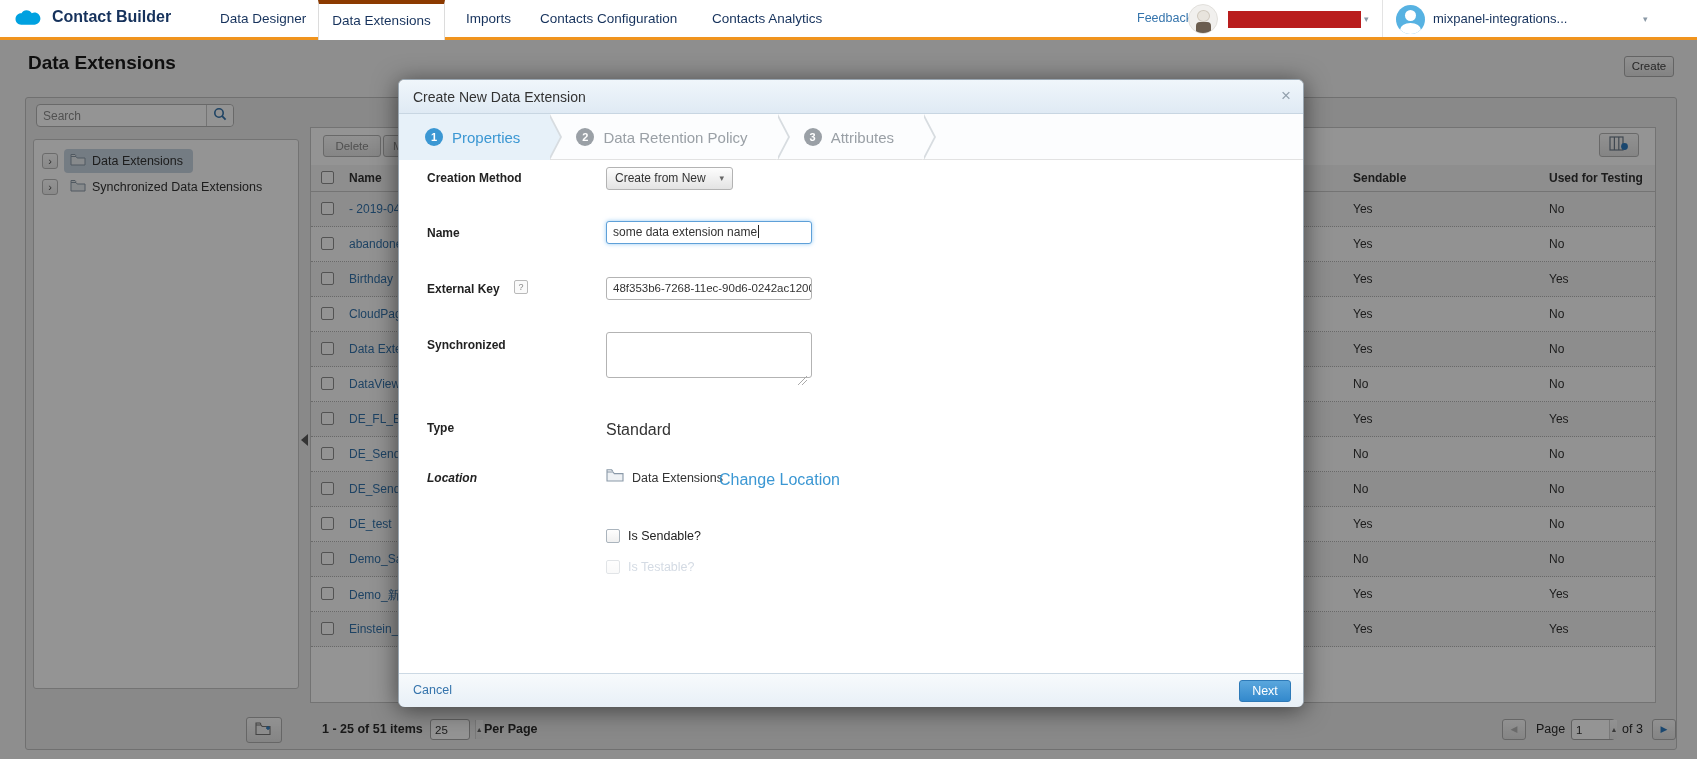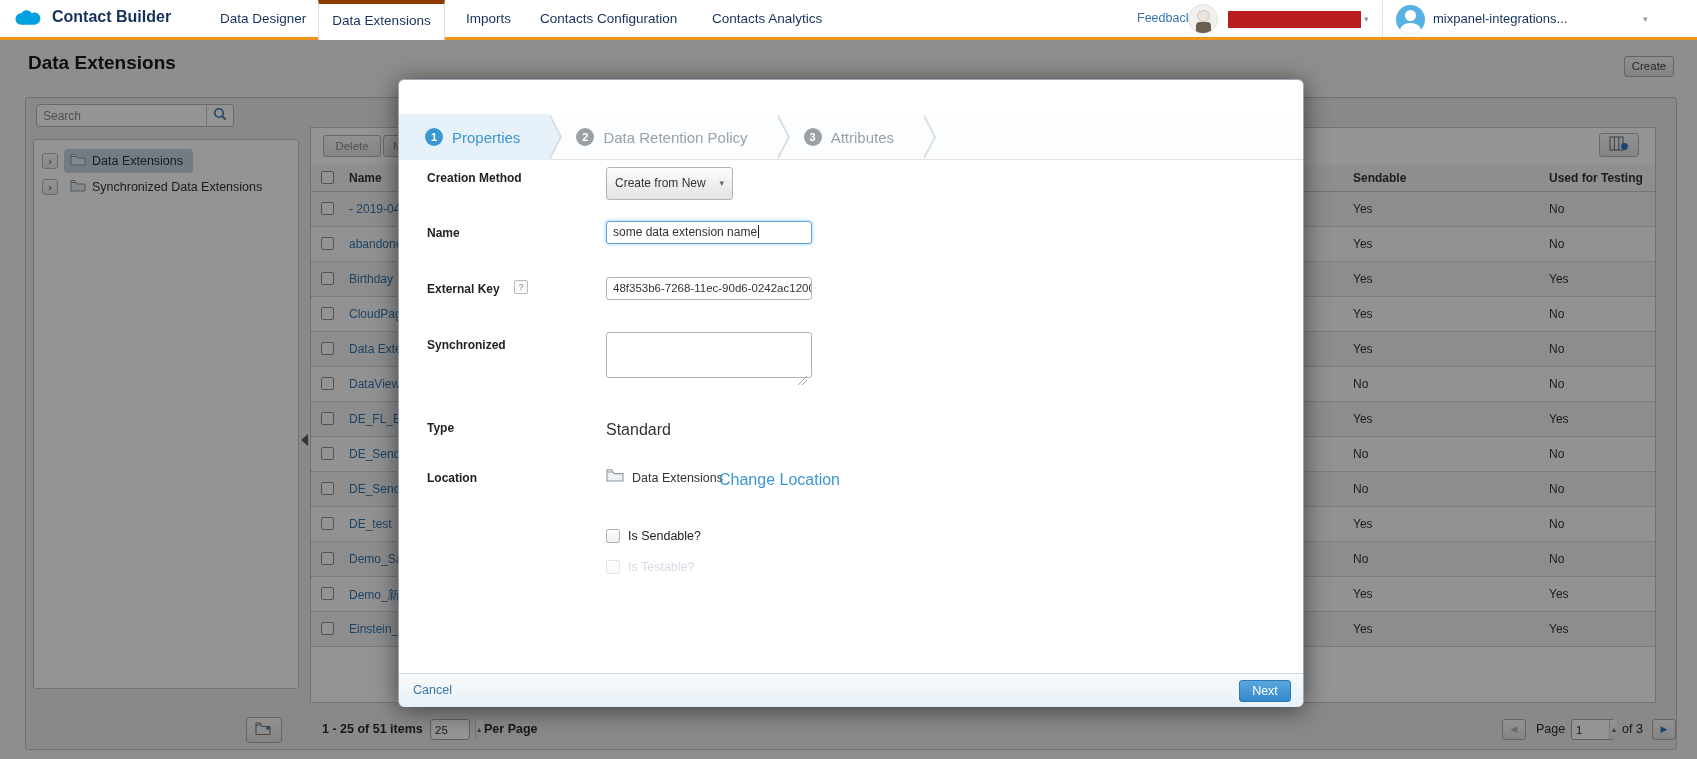--- a/index.html
+++ b/index.html
@@ -88,21 +88,21 @@
   .step::after { content:''; position:absolute; right:-10px; top:0; border-top:23px solid transparent; border-bottom:23px solid transparent; border-left:12px solid #fcfdfe; z-index:2; }
   .step.active { background:#e7f1f9; color:#3b97d3; }
   .step.active::after { border-left-color:#e7f1f9; }
   .step.inactive { color:#9aa0a6; }
   .step-num { width:18px; height:18px; border-radius:50%; color:#fff; font-size:11px; font-weight:bold; text-align:center; line-height:18px; flex-shrink:0; }
   .step.active .step-num { background:#3b97d3; }
   .step.inactive .step-num { background:#9aa0a6; }
   .s1 { z-index:3; } .s2 { z-index:2; } .s3 { z-index:1; }
 
   .f-label { position:absolute; left:28px; font-size:12px; font-weight:bold; color:#222; }
-  .dd-btn { position:absolute; left:207px; width:127px; height:33px; background:linear-gradient(#fdfdfd,#e3e3e3); border:1px solid #b3b3b3; border-radius:3px; font-size:12px; color:#333; line-height:21px; padding:0 8px; cursor:pointer; display:flex; justify-content:space-between; align-items:center; }
+  .dd-btn { position:absolute; left:207px; width:127px; height:23px; background:linear-gradient(#fdfdfd,#e3e3e3); border:1px solid #b3b3b3; border-radius:3px; font-size:12px; color:#333; line-height:21px; padding:0 8px; cursor:pointer; display:flex; justify-content:space-between; align-items:center; }
   .input-like { position:absolute; left:207px; width:206px; height:23px; background:#fff; border:1px solid #b3b3b3; border-radius:3px; font-size:12px; color:#333; line-height:21px; padding:0 6px; white-space:nowrap; overflow:hidden; cursor:text; }
   .input-focus { border:1px solid #5ea0d8; box-shadow:0 0 4px rgba(82,168,236,0.6); }
   .caret-bar { display:inline-block; width:1px; height:13px; background:#222; vertical-align:-2px; margin-left:1px; }
   .help-q { position:absolute; left:115px; width:14px; height:14px; border:1px solid #b9b9b9; border-radius:2px; background:#fafafa; font-size:9px; color:#888; text-align:center; line-height:13px; cursor:pointer; }
   .desc-area { position:absolute; left:207px; width:206px; height:46px; border:1px solid #b3b3b3; border-radius:3px; resize:none; font-family:"Liberation Sans",sans-serif; font-size:12px; padding:3px 6px; outline:none; }
   .resize-grip { position:absolute; left:399px; top:296px; width:9px; height:9px; background:
       linear-gradient(135deg, transparent 0 50%, #aaa 50% 55%, transparent 55% 70%, #aaa 70% 75%, transparent 75%); cursor:nwse-resize; }
   .f-value { position:absolute; left:207px; font-size:16px; color:#333; }
   .loc-text { position:absolute; left:233px; font-size:12.5px; color:#333; }
   .loc-link { position:absolute; left:320px; font-size:16px; color:#3b97d3; cursor:pointer; }
@@ -313,20 +313,24 @@
   <div class="spinbox" style="left:1571px; width:44px;">
     <span class="spin-val">1</span>
     <span class="spin-arrow">▲</span>
   </div>
   <div class="pag-text" style="left:1622px; font-weight:normal;">of 3</div>
   <div class="pg-btn pg-next" style="left:1652px;"><span>▶</span></div>
 
   <div class="dim"></div>
 
   <div class="modal">
+    <div class="modal-header">
+      <span class="modal-title">Create New Data Extension</span>
+      <span class="modal-close">×</span>
+    </div>
 
     <div class="steps">
       <div class="step active s1">
         <span class="step-num">1</span>
         <span>Properties</span>
       </div>
       <div class="step inactive s2">
         <span class="step-num">2</span>
         <span>Data Retention Policy</span>
       </div>
@@ -353,21 +357,21 @@
       <span>48f353b6-7268-11ec-90d6-0242ac1200</span>
     </div>
 
     <div class="f-label" style="top:258px;">Synchronized</div>
     <textarea class="desc-area" style="top: 252px;"></textarea>
     <div class="resize-grip"></div>
 
     <div class="f-label" style="top:341px;">Type</div>
     <div class="f-value" style="top:341px;">Standard</div>
 
-    <div class="f-label" style="top:391px;">Location</div>
+    <div class="f-label" style="top:391px;font-style:italic;">Location</div>
     <span style="position:absolute; left:207px; top:388px;">
       <svg width="18" height="14" viewBox="0 0 18 14">
           <path d="M1 4 h6 l1.3 1.6 H17 v7.4 H1 z M1 4 v-2.2 h4.6 l1.1 1.4" fill="#eef1f4" stroke="#8a99a8" stroke-width="1.1"></path>
         </svg>
     </span>
     <div class="loc-text" style="top:391px;">Data Extensions</div>
     <div class="loc-link" style="top:391px;">Change Location</div>
 
     <div class="mod-cb" style="top:449px;" role="checkbox" aria-checked="false"></div>
     <div class="mod-cb-label" style="top:449px;">Is Sendable?</div>

